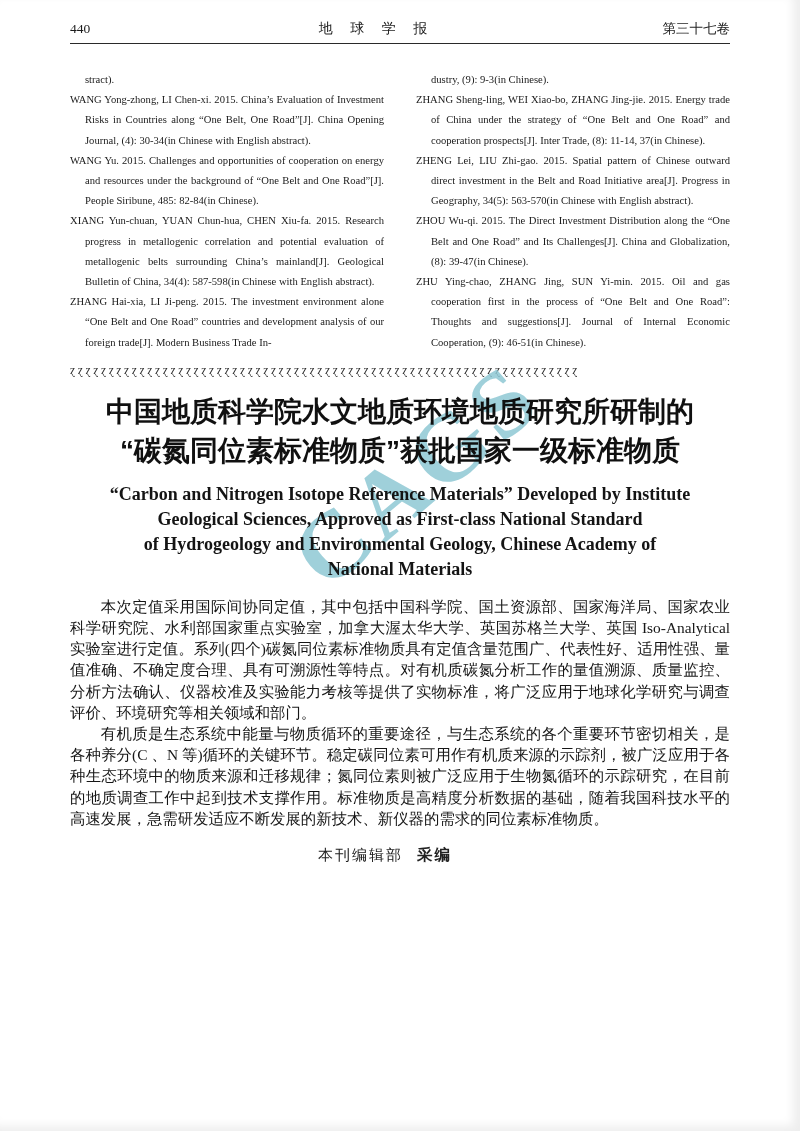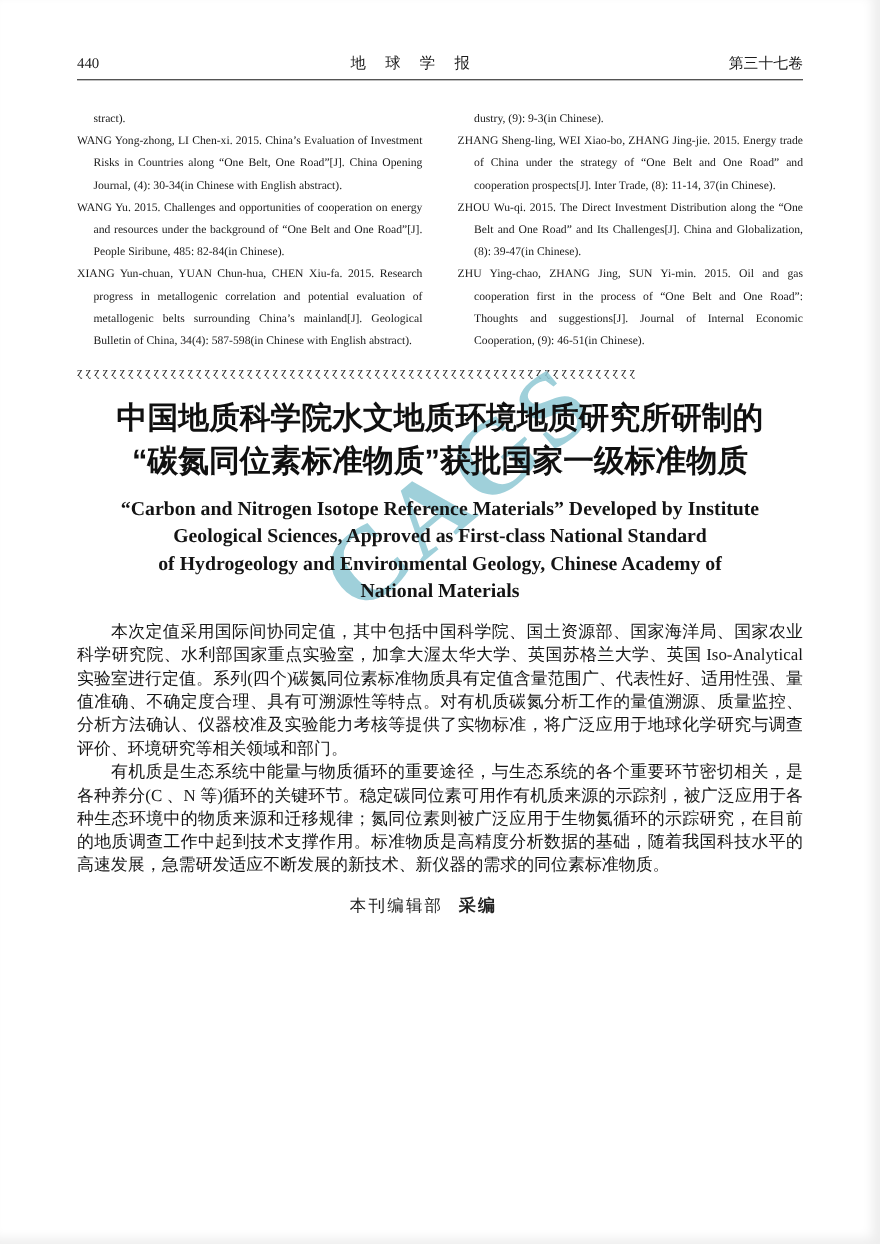--- a/index.html
+++ b/index.html
@@ -8,21 +8,21 @@
     width:800px;height:1131px;
     margin:0 auto;
     background:#ffffff;
     box-shadow:inset -7px -5px 10px rgba(0,0,0,0.07);
     color:#1c1c1c;
     overflow:hidden;
     font-family:"Liberation Serif","DejaVu Serif",serif;
   }
   
   .header{
-    margin:49px 70px 0 70px;
+    margin:20px 70px 0 70px;
     display:flex;justify-content:space-between;align-items:baseline;
     font-size:13.5px;
     padding-bottom:5px;
     border-bottom:1.6px solid #2a2a2a;
   }
   .header .journal{letter-spacing:7px;font-size:14px;}
   .header .vol{font-size:13.5px;}
   
   .refs{
     margin:26px 70px 0 70px;
@@ -83,24 +83,26 @@
     <span class="journal">地 球 学 报</span>
     <span class="vol">第三十七卷</span>
   </div>
 
   <div class="refs">
     <div class="col">
         <p class="ref cont">stract).</p>
         <p class="ref">WANG Yong-zhong, LI Chen-xi. 2015. China’s Evaluation of Investment Risks in Countries along “One Belt, One Road”[J]. China Opening Journal, (4): 30-34(in Chinese with English abstract).</p>
         <p class="ref">WANG Yu. 2015. Challenges and opportunities of cooperation on energy and resources under the background of “One Belt and One Road”[J]. People Siribune, 485: 82-84(in Chinese).</p>
         <p class="ref">XIANG Yun-chuan, YUAN Chun-hua, CHEN Xiu-fa. 2015. Research progress in metallogenic correlation and potential evaluation of metallogenic belts surrounding China’s mainland[J]. Geological Bulletin of China, 34(4): 587-598(in Chinese with English abstract).</p>
+        <p class="ref">ZHANG Hai-xia, LI Ji-peng. 2015. The investment environment alone “One Belt and One Road” countries and development analysis of our foreign trade[J]. Modern Business Trade In-</p>
       </div>
     <div class="col">
         <p class="ref cont">dustry, (9): 9-3(in Chinese).</p>
         <p class="ref">ZHANG Sheng-ling, WEI Xiao-bo, ZHANG Jing-jie. 2015. Energy trade of China under the strategy of “One Belt and One Road” and cooperation prospects[J]. Inter Trade, (8): 11-14, 37(in Chinese).</p>
+        <p class="ref">ZHENG Lei, LIU Zhi-gao. 2015. Spatial pattern of Chinese outward direct investment in the Belt and Road Initiative area[J]. Progress in Geography, 34(5): 563-570(in Chinese with English abstract).</p>
         <p class="ref">ZHOU Wu-qi. 2015. The Direct Investment Distribution along the “One Belt and One Road” and Its Challenges[J]. China and Globalization, (8): 39-47(in Chinese).</p>
         <p class="ref">ZHU Ying-chao, ZHANG Jing, SUN Yi-min. 2015. Oil and gas cooperation first in the process of “One Belt and One Road”: Thoughts and suggestions[J]. Journal of Internal Economic Cooperation, (9): 46-51(in Chinese).</p>
       </div>
   </div>
 
   <div class="ornament">ɀɀɀɀɀɀɀɀɀɀɀɀɀɀɀɀɀɀɀɀɀɀɀɀɀɀɀɀɀɀɀɀɀɀɀɀɀɀɀɀɀɀɀɀɀɀɀɀɀɀɀɀɀɀɀɀɀɀɀɀɀɀɀɀɀɀ</div>
 
   <div class="article">
     <div class="watermark" style="color: rgb(143, 200, 212);">CAGS</div>
 

